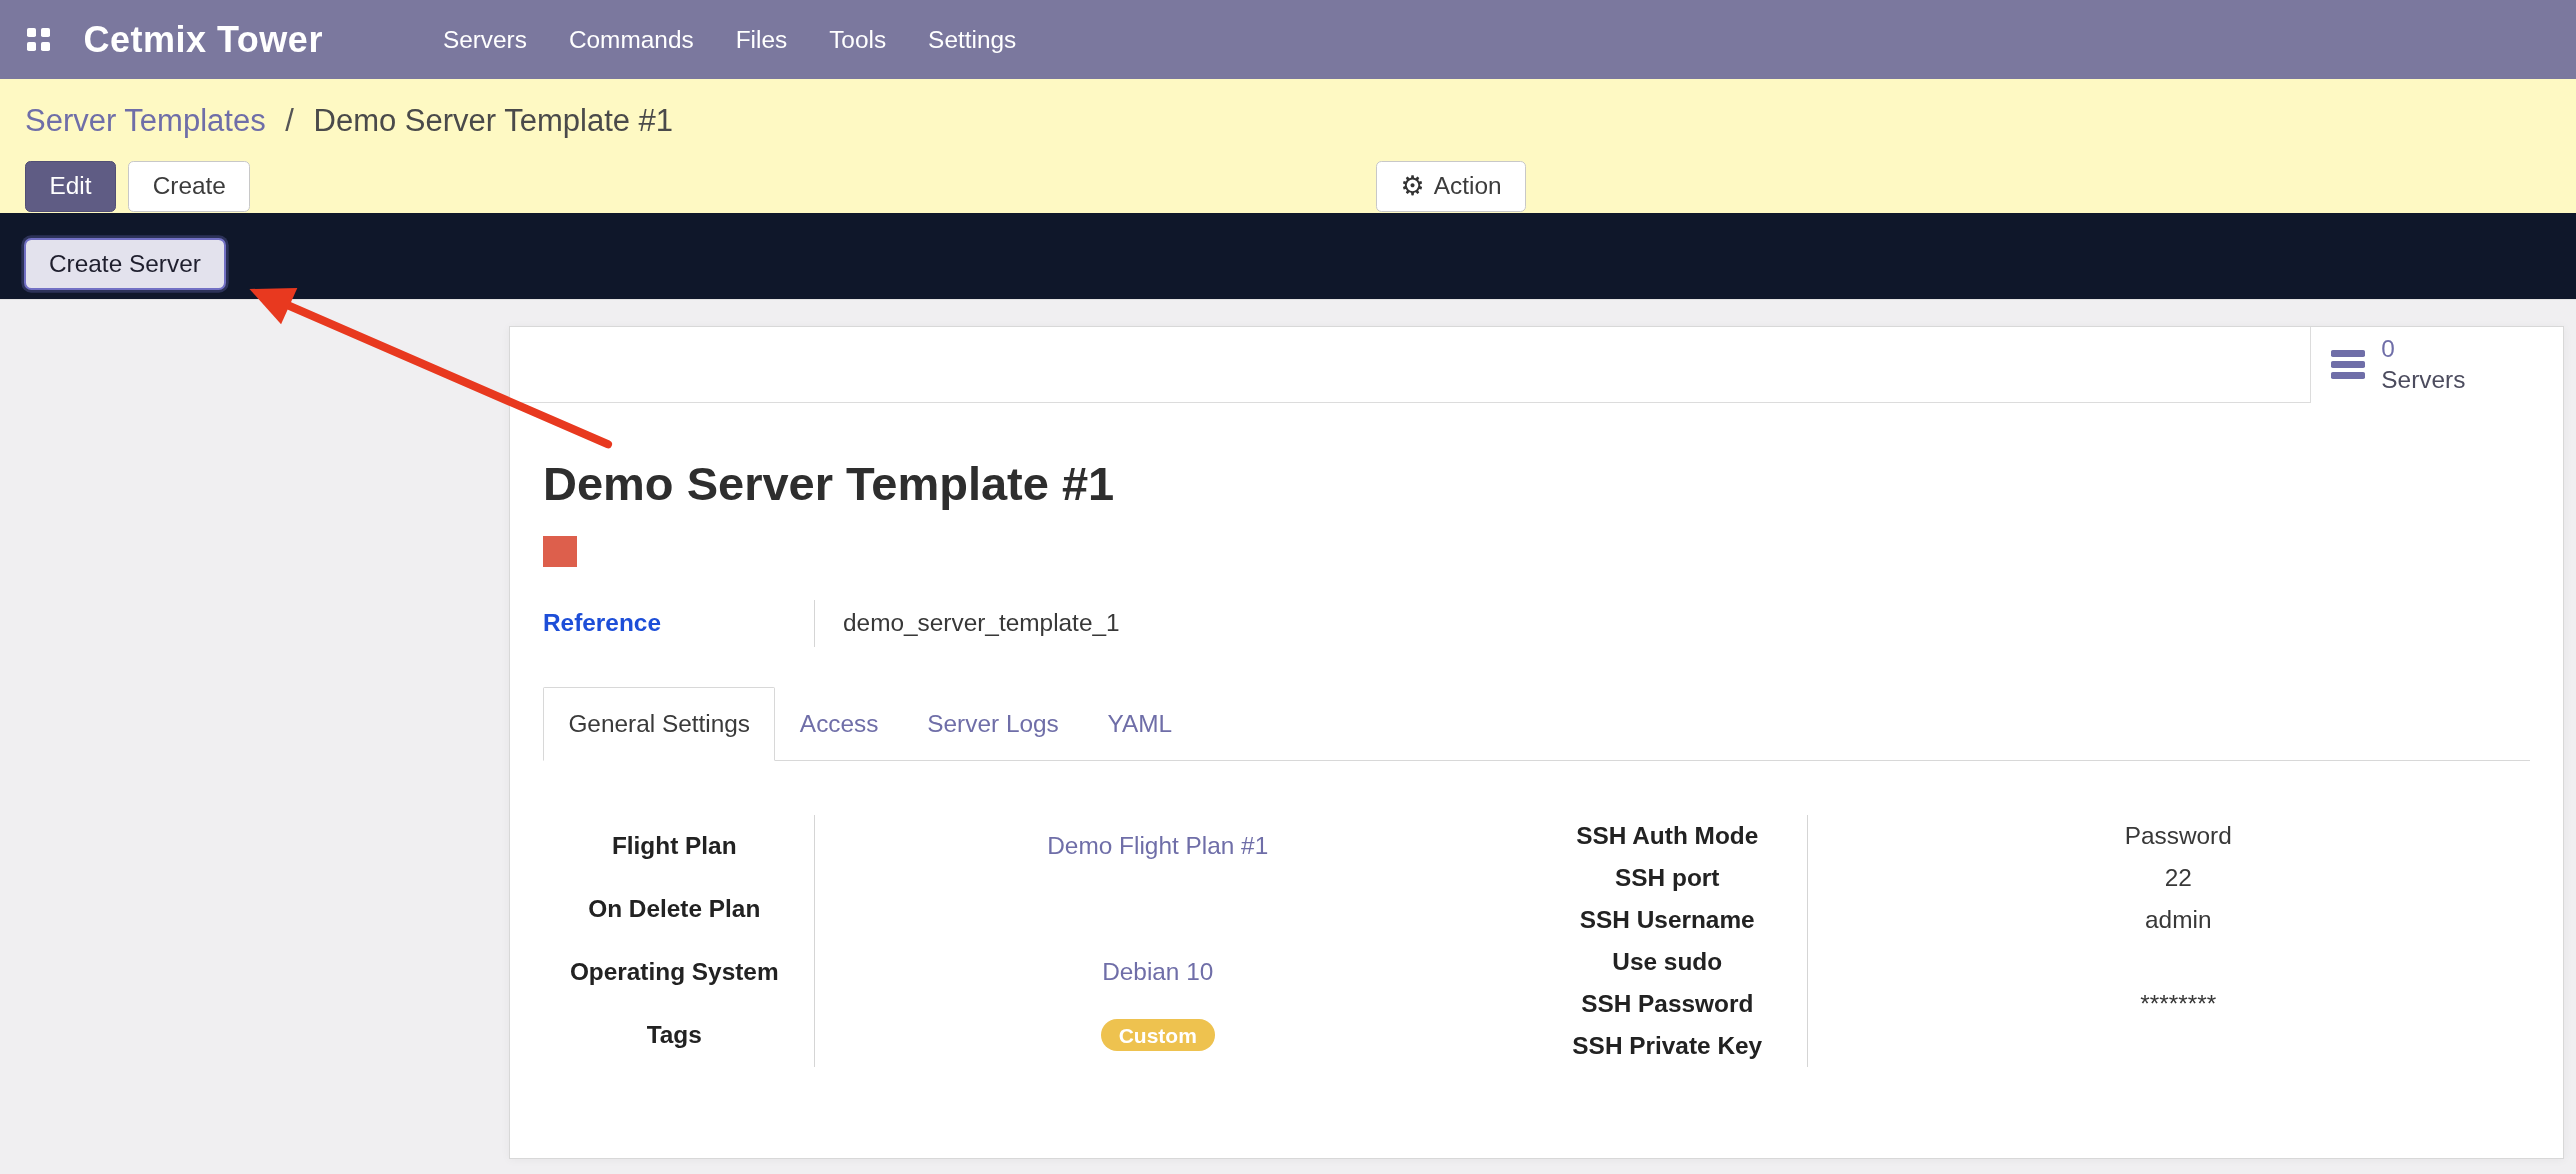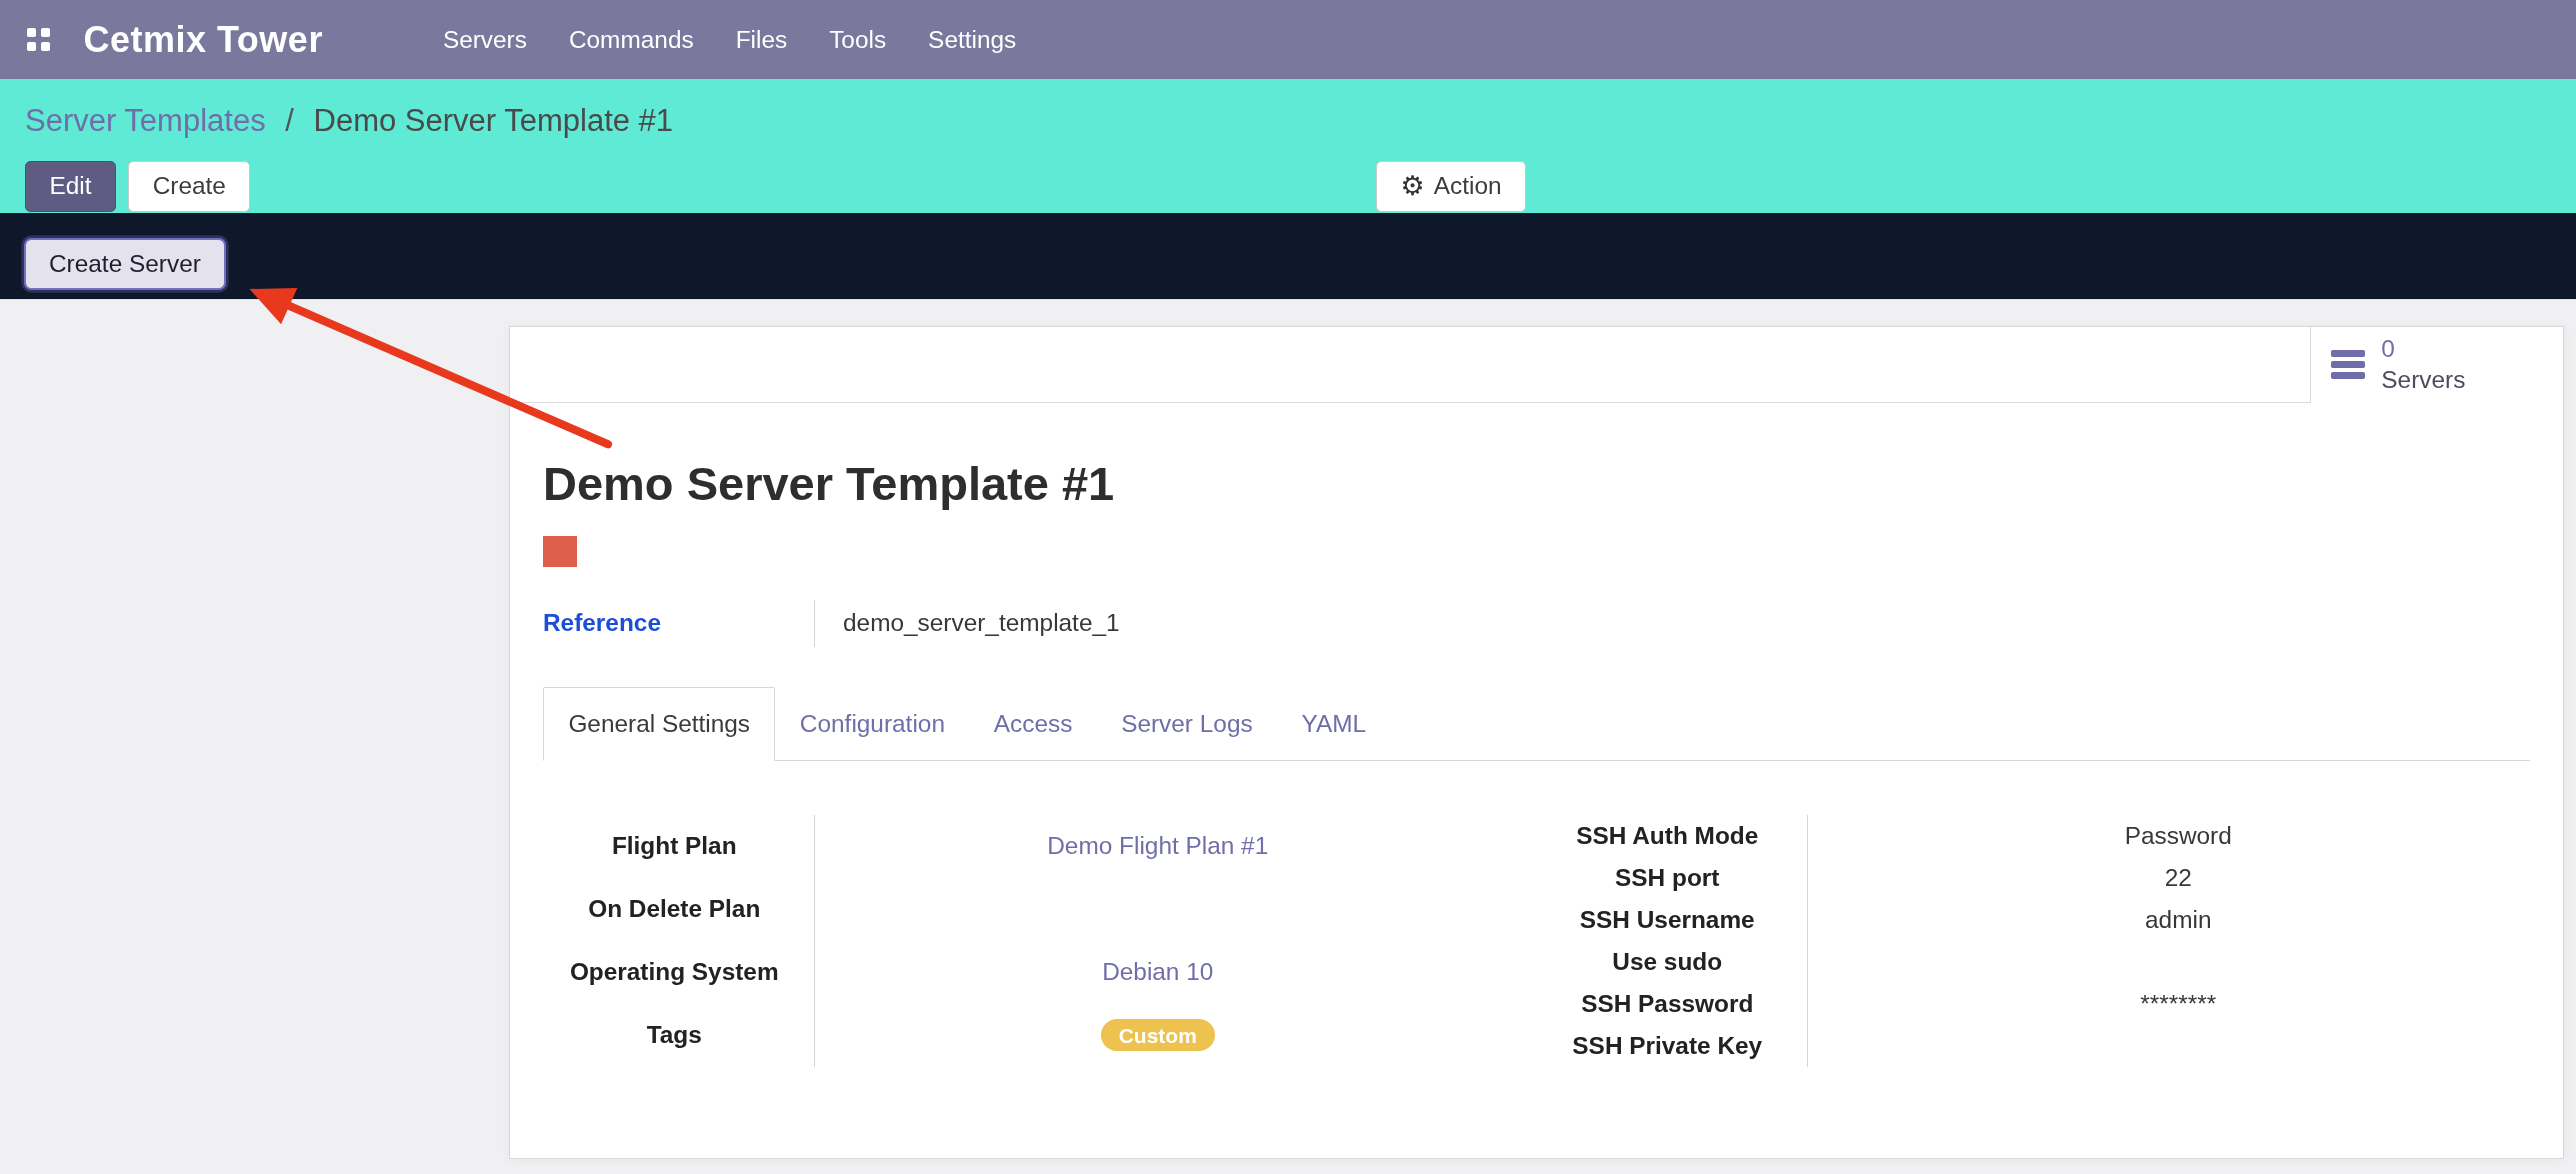--- a/index.html
+++ b/index.html
@@ -25,21 +25,21 @@
     height:79px;background:var(--navbar_bg);display:flex;align-items:center;
     padding:0 27px;color:#fff;
   }
   .apps-grid{display:grid;grid-template-columns:9px 9px;grid-template-rows:9px 9px;gap:4.5px;margin-right:34px;cursor:pointer;}
   .apps-grid span{background:#fff;border-radius:1.8px;}
   .brand{font-size:36px;font-weight:700;letter-spacing:0.5px;margin-right:99px;cursor:pointer;}
   .nav-menu{display:flex;align-items:center;height:100%;}
   .nav-item{font-size:24.4px;padding:0 21px;height:100%;display:flex;align-items:center;cursor:pointer;}
 
   
-  .control-panel{padding:23.5px 25px 0 25px;background:#5eead4;}
+  .control-panel{padding:23.5px 25px 0 25px;background:#fef9c3;}
   .breadcrumb{font-size:31px;margin-bottom:22px;}
   .breadcrumb .bc-link{color:var(--link);text-decoration:none;cursor:pointer;}
   .breadcrumb .bc-sep{color:#555;margin:0 11px;}
   .breadcrumb .bc-current{color:#4a4a4a;}
   .cp-buttons{position:relative;height:52px;}
   .btn{
     display:inline-flex;align-items:center;justify-content:center;
     font-size:24.4px;border-radius:5.4px;padding:0 23.5px;height:51px;
     cursor:pointer;border:0.9px solid transparent;background:#fff;
     font-family:inherit;
@@ -170,21 +170,20 @@
       <h1 class="sheet-title">Demo Server Template #1</h1>
       <div class="color-swatch" style="background: rgb(221, 95, 76);"></div>
 
       <div class="ref-row">
         <div class="ref-label">Reference</div>
         <div class="ref-value">demo_server_template_1</div>
       </div>
 
       <div class="tabs">
         <span class="tab active">General Settings</span>
-        <span class="tab">Configuration</span>
         <span class="tab">Access</span>
         <span class="tab">Server Logs</span>
         <span class="tab">YAML</span>
       </div>
 
       <div class="fields">
 
         <table class="fgroup left">
           <tbody>
               <tr>

